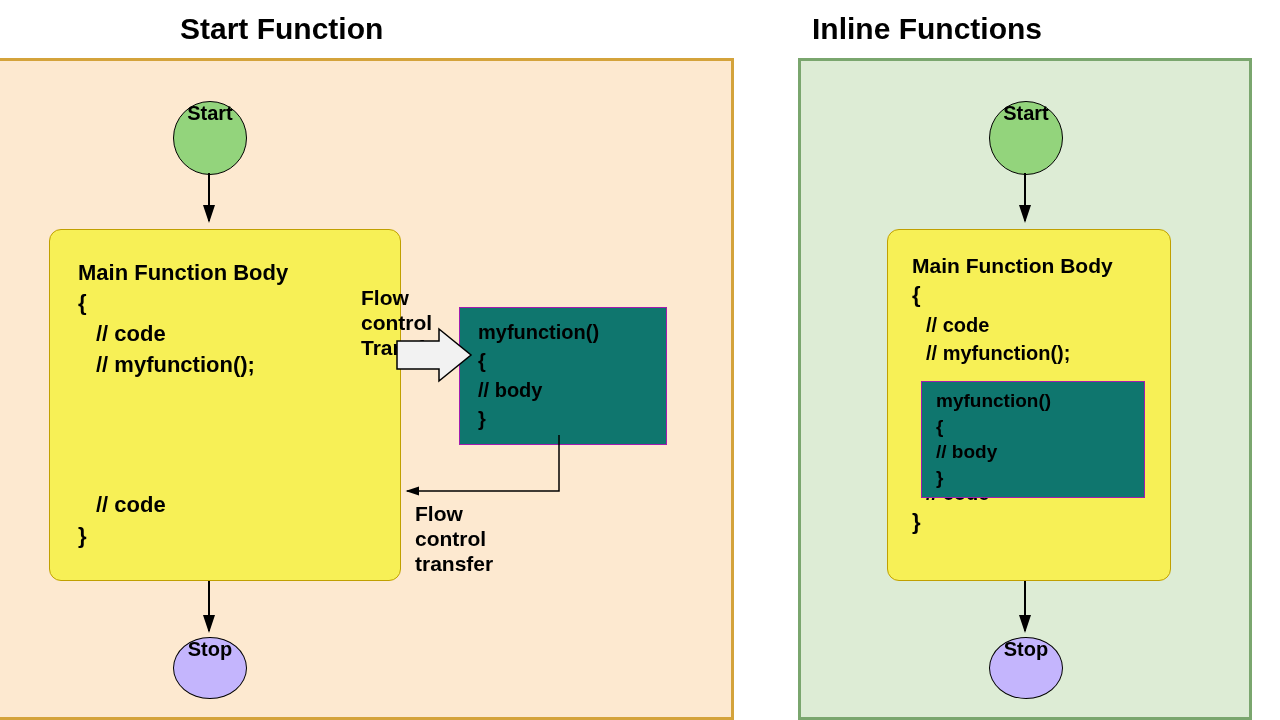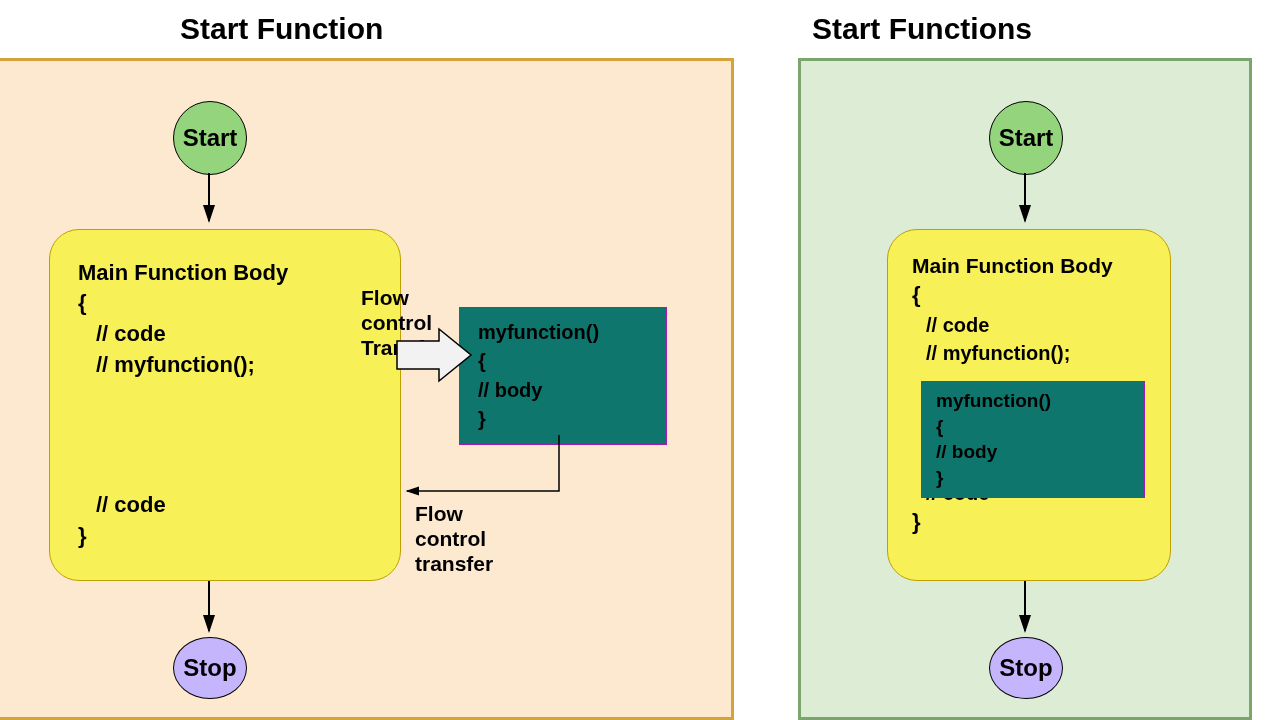--- a/index.html
+++ b/index.html
@@ -1,34 +1,34 @@
 <!DOCTYPE html>
 <html><head>
 <meta charset="utf-8">
 <style>
   html,body{margin:0;padding:0;width:1280px;height:720px;background:#fff;font-family:Arial,Helvetica,sans-serif;}
   .title{position:absolute;font-size:30px;font-weight:bold;color:#000;}
   .panel{position:absolute;border:3px solid;box-sizing:border-box;}
-  .circle{position:absolute;border-radius:50%;display:flex;align-items:center;justify-content:center;font-weight:bold;font-size:24px;border:1px solid #000;}
+  .circle{position:absolute;border-radius:50%;display:flex;justify-content:center;font-weight:bold;font-size:20px;border:1px solid #000;}
   .start{background:#93d47c;width:72px;height:72px;}
   .stop{background:#c4b5fd;width:72px;height:60px;}
-  .mainbody{position:absolute;background:#f7f056;border:1px solid #c0a000;border-radius:30px;padding:30px 28px 24px 28px;box-sizing:border-box;}
+  .mainbody{position:absolute;background:#f7f056;border:1px solid #c0a000;border-radius:12px;padding:30px 28px 24px 28px;box-sizing:border-box;}
   .mainbody .hdr{font-size:22px;font-weight:bold;color:#000;margin-bottom:2px;}
   .mainbody .line{font-size:22px;font-weight:bold;color:#000;line-height:1.4;}
   .gap{height:110px;}
   .funcbox{position:absolute;background:#0f766e;border:1px solid #a21caf;padding:10px 18px 10px 18px;font-size:20px;font-weight:bold;color:#000;line-height:1.45;box-sizing:border-box;}
   .anno{position:absolute;font-size:21px;font-weight:bold;color:#000;line-height:1.2;}
   svg.arrows{position:absolute;left:0;top:0;pointer-events:none;}
 </style>
 </head>
 <body>
 
 <div class="title" style="left:180px;top:12px;">Start Function</div>
 
-<div class="title" style="left:812px;top:12px;">Start Functions</div>
+<div class="title" style="left:812px;top:12px;">Inline Functions</div>
 
 <div class="panel" style="left:-4px;top:58px;width:738px;height:662px;border-color:#d4a33b;background:#fde9d0;">
 
   <div class="circle start" style="left:174px;top:40px;">
     <span>Start</span>
   </div>
 
   <div class="mainbody" style="left:50px;top:168px;width:352px;height:352px;">
     <div class="hdr">Main Function Body</div>
     <div class="line">{</div>

